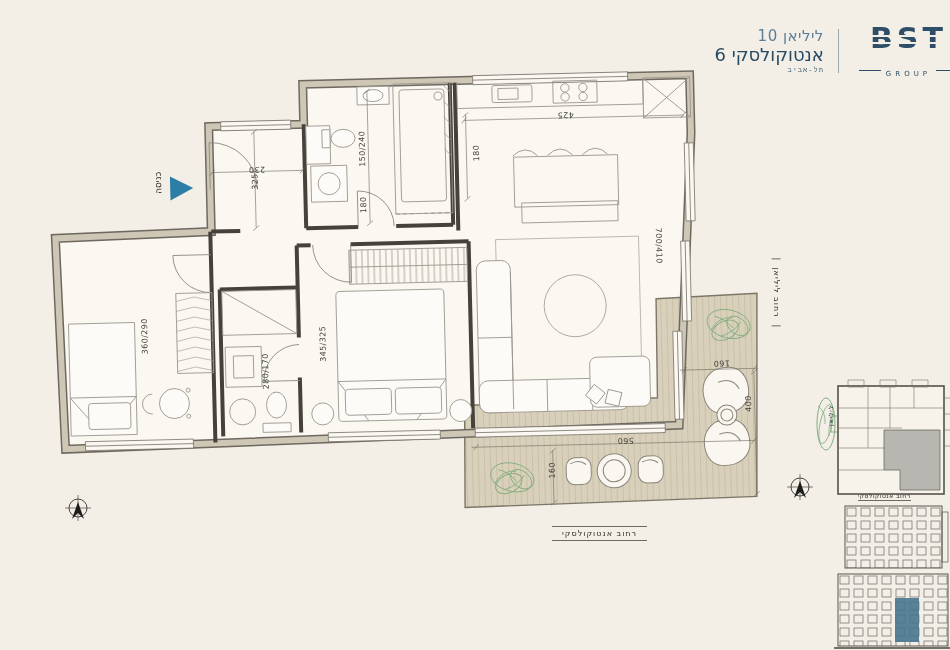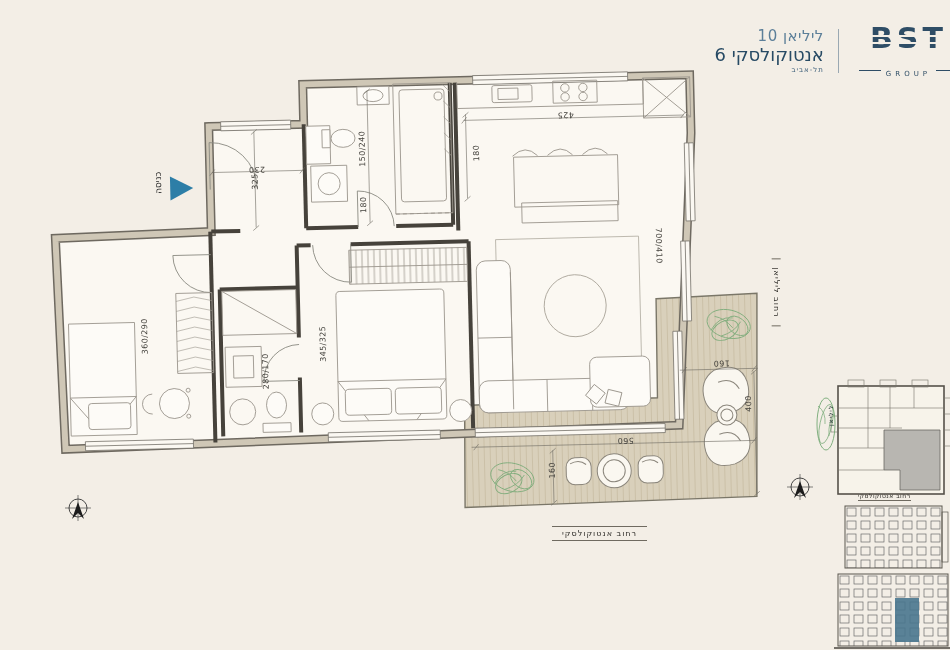--- a/index.html
+++ b/index.html
@@ -5,21 +5,21 @@
   html,body{margin:0;padding:0;}
   body{width:950px;height:650px;overflow:hidden;background:#f3eee6;
        font-family:"DejaVu Sans",sans-serif;position:relative;}
   #stage{position:absolute;inset:0;width:950px;height:650px;padding-left:32px;}
 
   
   #header{position:absolute;top:24px;right:18px;display:flex;align-items:center;gap:14px;}
   #project-block{text-align:right;line-height:1.15;}
   #project-line1{font-size:15px;color:#5c7f99;letter-spacing:.5px;}
   #project-line2{font-size:18px;font-weight:normal;color:#274a64;}
-  #project-city{font-size:7px;color:#41627c;letter-spacing:1px;}
+  #project-city{font-size:7px;color:#41627c;letter-spacing:1px;font-family:Liberation Mono, monospace;}
   #header-divider{width:1px;height:44px;background:#9aa8b2;}
   #logo{position:relative;text-align:center;padding:0 6px;}
   #logo-bst{font-size:30px;font-weight:bold;letter-spacing:4px;color:#2e4d66;
             transform:scaleY(.92);line-height:1;}
   .logo-stripe{position:absolute;left:4px;right:4px;height:2px;background:#f3eee6;}
   .s1{top:11px;} .s2{top:18px;}
   #logo-group{display:flex;align-items:flex-start;gap:5px;justify-content:center;margin-top:16px;}
   #logo-group span{font-size:7px;letter-spacing:4px;color:#2e4d66;}
   .gline{display:inline-block;width:22px;height:1px;background:#2e4d66;}
 

